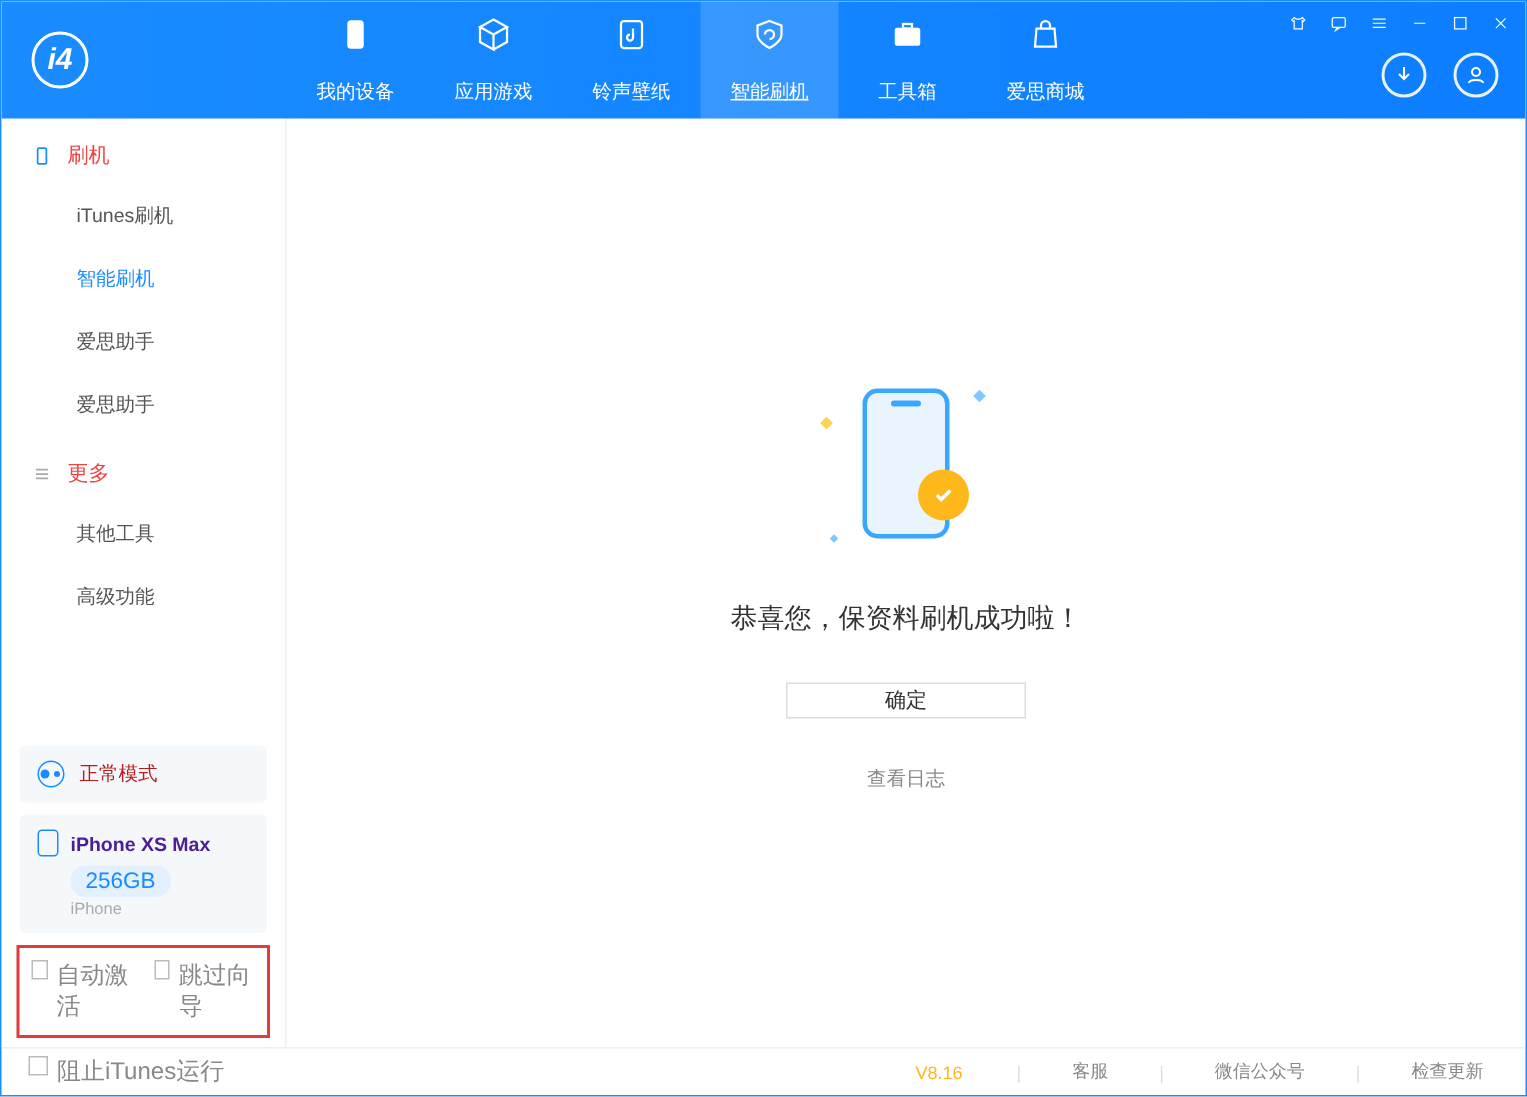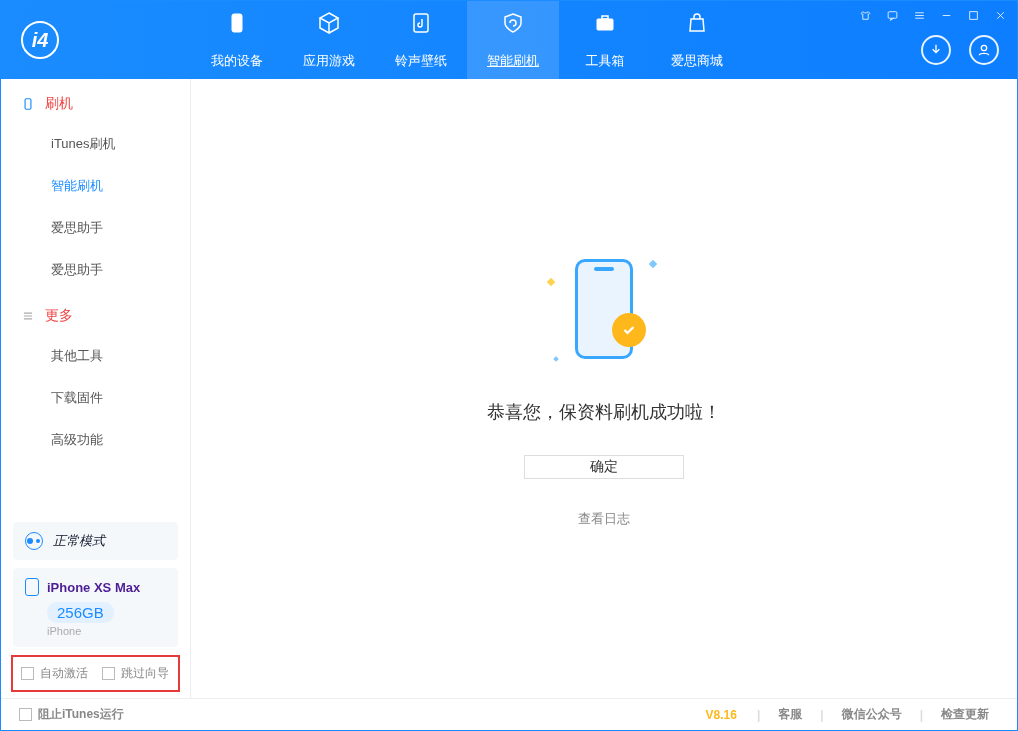--- a/index.html
+++ b/index.html
@@ -31,55 +31,55 @@
 .body { display: flex; height: calc(100% - 78px - 32px); }
 
 
 .sidebar { width: 190px; border-right: 1px solid #eee; display: flex; flex-direction: column; background: #fff; }
 .side-section-title { display: flex; align-items: center; gap: 10px; padding: 16px 20px 10px 20px; font-size: 14px; color: #ef4444; }
 .side-section-title svg { width: 14px; height: 14px; }
 .side-item { padding: 12px 20px 12px 50px; font-size: 13px; color: #555; cursor: pointer; }
 .side-item.active { color: #1a8cff; }
 
 .sidebar-bottom { margin-top: auto; }
-.mode-box { background: #f5f8fb; margin: 8px 12px; padding: 10px 12px; border-radius: 4px; display: flex; align-items: center; gap: 10px; font-size: 13px; color: #0f172a; font-style: italic; }
+.mode-box { background: #f5f8fb; margin: 8px 12px; padding: 10px 12px; border-radius: 4px; display: flex; align-items: center; gap: 10px; font-size: 13px; color: #b91c1c; }
 .mode-icon { width: 18px; height: 18px; border: 1.5px solid #1a8cff; border-radius: 50%; display: flex; align-items: center; justify-content: center; }
 .mode-icon::before { content: ""; width: 6px; height: 6px; background: #1a8cff; border-radius: 50%; box-shadow: 8px 0 0 -1px #1a8cff; position: relative; left: -4px; }
 
 .device-box { background: #f5f8fb; margin: 0 12px 8px 12px; padding: 10px 12px; border-radius: 4px; }
 .device-top { display: flex; align-items: center; gap: 8px; }
 .device-icon { width: 14px; height: 18px; border: 1.5px solid #1a8cff; border-radius: 3px; }
 .device-name { font-size: 13px; font-weight: 600; color: #4c1d95; }
 .device-storage { display: inline-block; background: #e3f0ff; color: #1a8cff; font-size: 15px; padding: 2px 10px; border-radius: 10px; margin: 6px 0 2px 22px; }
 .device-type { font-size: 11px; color: #aaa; margin-left: 22px; }
 
 .checkbox-row { border: 2px solid #e63939; margin: 6px 10px; padding: 8px 8px; display: flex; gap: 14px; align-items: center; }
-.cb { display: flex; align-items: center; gap: 6px; font-size: 12px; color: #888; cursor: pointer; }
+.cb { display: flex; gap: 6px; font-size: 16px; color: #888; cursor: pointer; }
 .cb-box { width: 13px; height: 13px; border: 1px solid #bbb; }
 
 
 .main { flex: 1; display: flex; flex-direction: column; align-items: center; justify-content: center; gap: 31px; }
 .phone-illustration { position: relative; width: 120px; height: 120px; display: flex; align-items: center; justify-content: center; }
 .phone-body { width: 58px; height: 100px; border: 3px solid #3aa7ff; border-radius: 10px; background: #eaf4ff; position: relative; }
 .phone-body::before { content:""; position:absolute; top:5px; left:50%; transform:translateX(-50%); width:20px; height:4px; background:#3aa7ff; border-radius:3px; }
 .check-badge { position: absolute; right: 18px; bottom: 22px; width: 34px; height: 34px; background: #ffb81c; border-radius: 50%; display: flex; align-items: center; justify-content: center; }
 .check-badge svg { width: 18px; height: 18px; stroke: #fff; stroke-width: 3; fill: none; }
 .sparkle { position: absolute; width: 6px; height: 6px; background: #ffd24d; transform: rotate(45deg); }
 .sparkle.s1 { left: 4px; top: 30px; }
 .sparkle.s2 { right: 8px; top: 12px; background: #7ec8ff; }
 .sparkle.s3 { left: 10px; bottom: 8px; background: #7ec8ff; width:4px; height:4px; }
 
 .success-msg { font-size: 18px; color: #333; }
 .confirm-btn { width: 160px; height: 24px; border: 1px solid #ddd; background: #fff; font-size: 14px; color: #333; cursor: pointer; display: flex; align-items: center; justify-content: center; }
 .log-link { font-size: 13px; color: #888; cursor: pointer; }
 
 
-.footer { height: 32px; border-top: 1px solid #eee; display: flex; align-items: center; padding: 0 18px; font-size: 12px; color: #888; font-weight: bold; }
+.footer { height: 32px; border-top: 1px solid #eee; display: flex; align-items: center; padding: 0 18px; font-size: 12px; color: #888; }
 .footer .cb { color: #888; }
-.footer-right { margin-left: auto; display: flex; align-items: center; gap: 8px; }
+.footer-right { margin-left: auto; display: flex; align-items: center; gap: 24px; }
 .footer-version { color: #ffb81c; margin-right: 12px; }
 .footer-link { color: #888; cursor: pointer; padding: 0 10px; }
 .footer-sep { color: #ddd; }
 </style>
 </head>
 <body>
 
 <div class="header">
   <div class="logo-area">
     <div class="logo-circle">i4</div>
@@ -190,21 +190,20 @@
     <div class="side-item">爱思助手</div>
     <div class="side-item">爱思助手</div>
 
     <div class="side-section-title">
       <svg viewBox="0 0 24 24" fill="none" stroke="#aaa" stroke-width="2">
           <path d="M5 7 H19 M5 12 H19 M5 17 H19"></path>
         </svg>
       <span>更多</span>
     </div>
     <div class="side-item">其他工具</div>
-    <div class="side-item">下载固件</div>
     <div class="side-item">高级功能</div>
 
     <div class="sidebar-bottom">
       <div class="mode-box">
         <span class="mode-icon"></span>
         <span>正常模式</span>
       </div>
       <div class="device-box">
         <div class="device-top">
           <span class="device-icon"></span>

